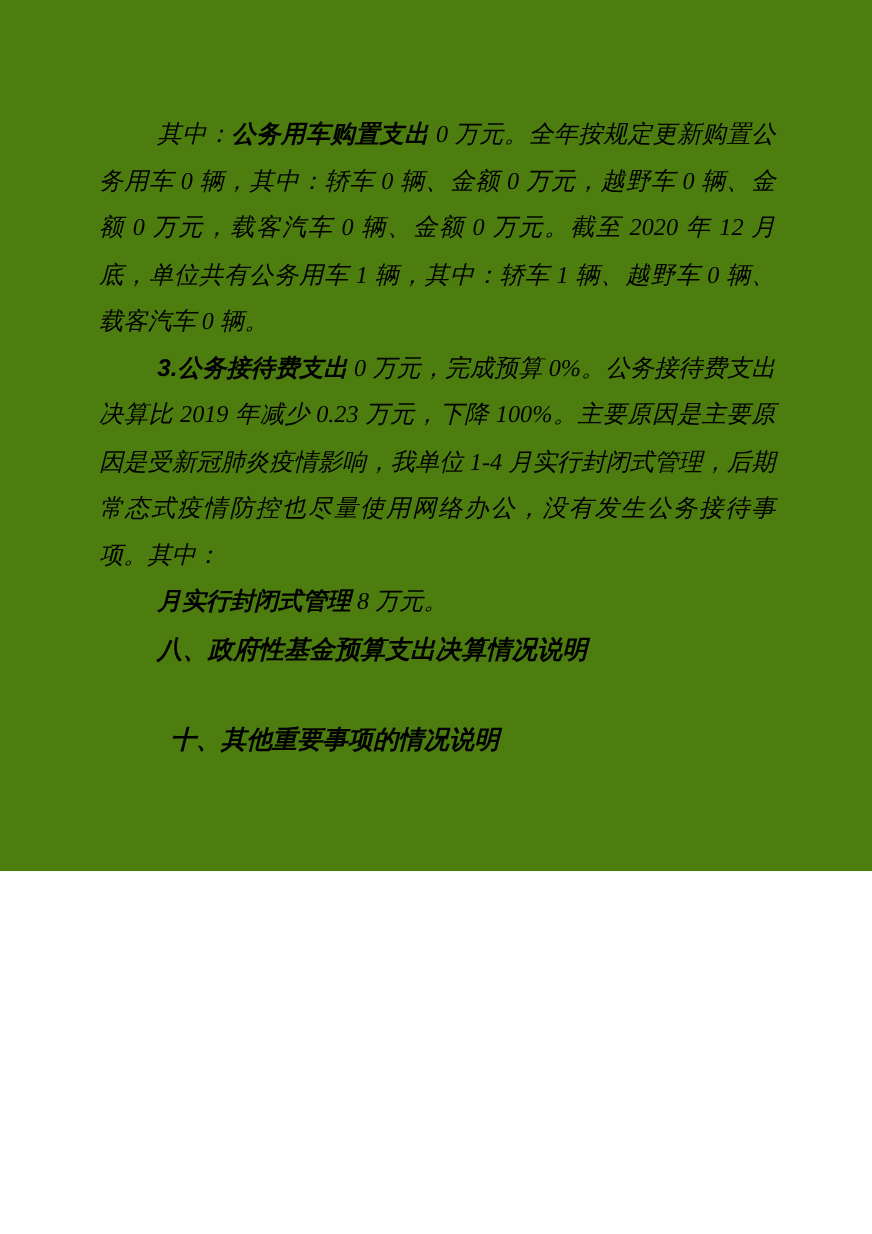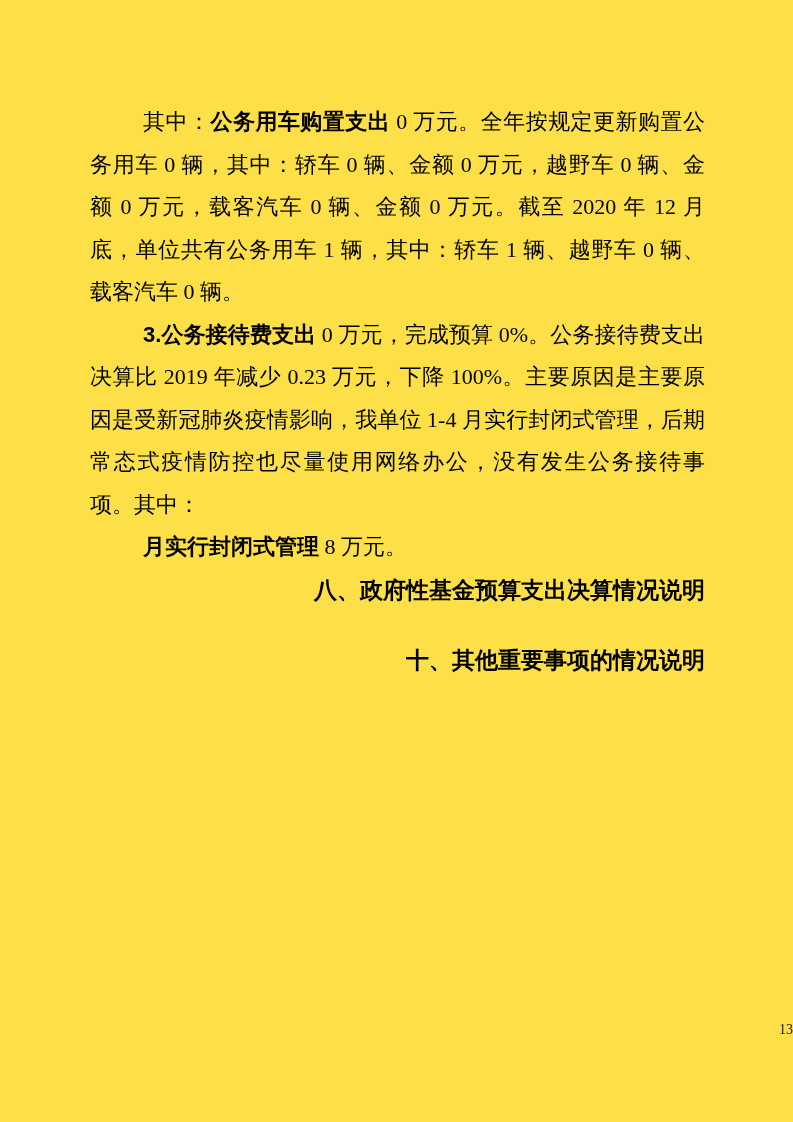--- a/index.html
+++ b/index.html
@@ -3,25 +3,26 @@
 <meta charset="utf-8">
 <style>
   html, body {
     margin: 0;
     padding: 0;
     background: #ffffff;
   }
   .page {
     position: relative;
     width: 793px;
-    height: 1122px;
-    background: #fde047;
+    height: 792px;
+    background: #4d7c0f;
     color: #000000;
     font-family: "Liberation Serif", "DejaVu Serif", serif;
     overflow: hidden;
+    font-style: italic;
   }
   .content {
     position: absolute;
     left: 90px;
     top: 101px;
     width: 615px;
   }
   p.body {
     margin: 0;
     font-size: 22px;
@@ -31,25 +32,24 @@
     text-indent: 53px;
     word-break: break-all;
   }
   p.heading, p.heading-offset {
     margin: 0;
     font-size: 23px;
     line-height: 42.5px;
     font-family: "Liberation Sans", "DejaVu Sans", sans-serif;
     font-weight: 700;
     text-indent: 53px;
-    text-align: right;
   }
   p.heading-offset {
     text-indent: 65px;
-    margin-top: 28px;
+    margin-top: 40px;
   }
   .seg-bold {
     font-family: "Liberation Sans", "DejaVu Sans", sans-serif;
     font-weight: 700;
   }
   .footer {
     position: absolute;
     left: 0;
     right: 0;
     top: 1020px;

